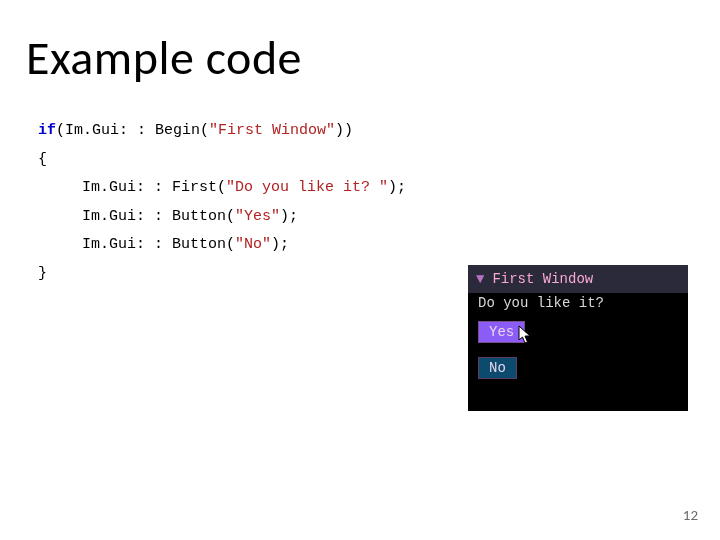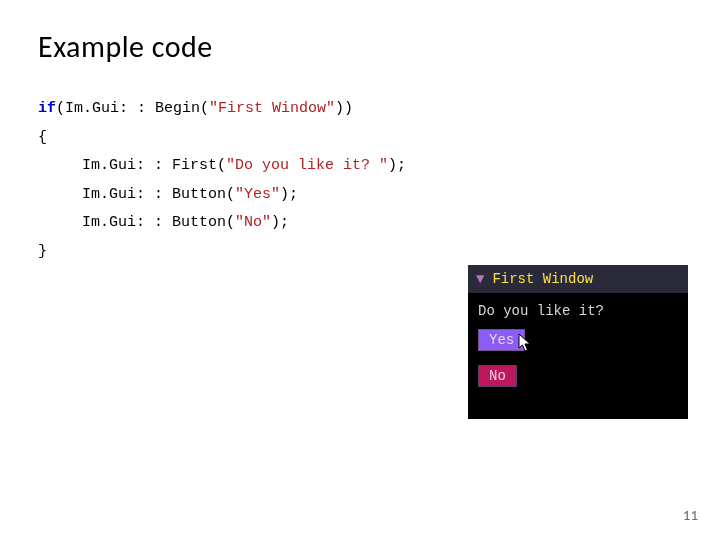--- a/index.html
+++ b/index.html
@@ -6,24 +6,24 @@
     margin: 0;
     padding: 0;
     width: 720px;
     height: 540px;
     background: #ffffff;
     font-family: Calibri, Arial, sans-serif;
     position: relative;
     overflow: hidden;
   }
   .slide-title {
-    font-size: 30px;
+    font-size: 48px;
     font-weight: 400;
     color: #000;
-    margin: 28px 0 30px 38px;
+    margin: 28px 0 30px 26px;
     letter-spacing: 0.5px;
   }
   .code-block {
     margin-left: 38px;
     font-family: Consolas, "Courier New", monospace;
     font-size: 15px;
     line-height: 1.9;
     color: #000;
   }
   .code-kw { color: #0000cc; font-weight: bold; }
@@ -45,33 +45,33 @@
     padding: 6px 8px;
     display: flex;
     align-items: center;
     gap: 8px;
   }
   .imgui-tri {
     color: #b872c4;
     font-size: 14px;
   }
   .imgui-title {
-    color: #fde047;
+    color: #f9a8d4;
   }
   .imgui-body {
-    padding: 10px 10px 18px 10px;
+    padding: 2px 10px 18px 10px;
     background: #000;
   }
   .imgui-text {
     color: #d8d8d8;
     margin-bottom: 10px;
   }
   .imgui-btn {
     display: inline-block;
-    background: #be185d;
+    background: #0c4a6e;
     color: #e8d6ee;
     border: 1px solid #5a3e68;
     padding: 2px 10px;
     margin-bottom: 8px;
     font-family: inherit;
     font-size: 14px;
     cursor: pointer;
   }
   .imgui-btn.yes {
     background: #8b5cf6;
@@ -135,13 +135,13 @@
           <path d="M1 1 L1 15 L4.5 12 L7 18 L9.5 17 L7 11 L12 11 Z" fill="#fff" stroke="#000" stroke-width="1"></path>
         </svg>
       </span>
     </div>
     <div class="btn-row">
       <span class="imgui-btn">No</span>
     </div>
   </div>
 </div>
 
-<div class="page-number">11</div>
+<div class="page-number">12</div>
 
 </body></html>

